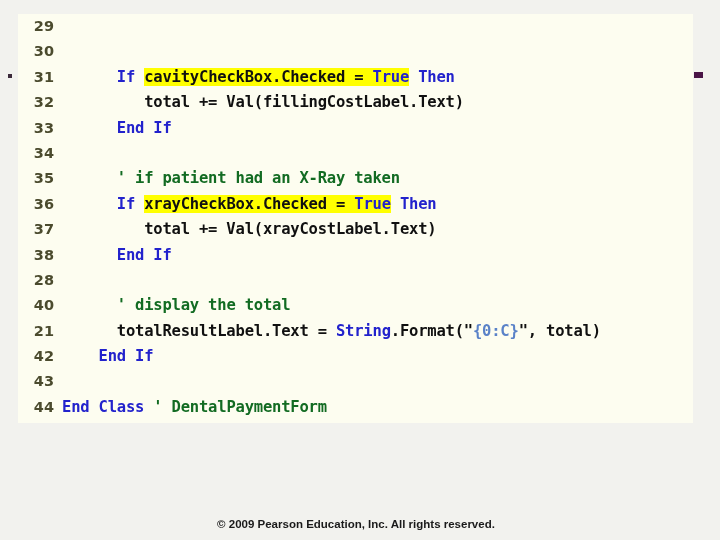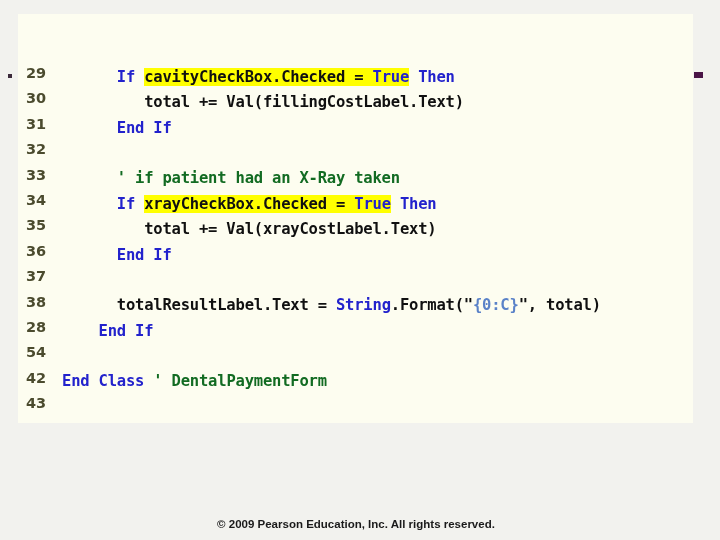--- a/index.html
+++ b/index.html
@@ -46,27 +46,26 @@
     font-size: 15.5px;
     font-weight: bold;
     letter-spacing: -0.2px;
   }
 
   .lineno {
     position: absolute;
     left: 0;
     top: 0;
     width: 36px;
-    text-align: center;
+    text-align: right;
     color: #4b4b2e;
     font-family: "DejaVu Sans", "Liberation Sans", sans-serif;
     font-size: 14.5px;
     font-weight: bold;
     letter-spacing: 0;
-    margin-top: 47px;
   }
 
   .code-text {
     position: absolute;
     left: 44px;
     top: 0;
     white-space: pre;
   }
 
   
@@ -165,23 +164,27 @@
     <div class="code-line">
       <span class="lineno">38</span>
       <span class="code-text"><span class="tok-plain">      </span><span class="tok-kw">End If</span></span>
     </div>
 
     <div class="code-line">
       <span class="lineno">28</span>
       <span class="code-text"></span>
     </div>
 
-
-    <div class="code-line">
-      <span class="lineno">54</span>
+    <div class="code-line">
+      <span class="lineno">40</span>
+      <span class="code-text"><span class="tok-plain">      </span><span class="tok-cmt">' display the total</span></span>
+    </div>
+
+    <div class="code-line">
+      <span class="lineno">21</span>
       <span class="code-text"><span class="tok-plain">      totalResultLabel.Text = </span><span class="tok-kw">String</span><span class="tok-plain">.Format(</span><span class="tok-punct">"</span><span class="tok-str">{0:C}</span><span class="tok-punct">"</span><span class="tok-plain">, total)</span></span>
     </div>
 
     <div class="code-line">
       <span class="lineno">42</span>
       <span class="code-text"><span class="tok-plain">    </span><span class="tok-kw">End If</span></span>
     </div>
 
     <div class="code-line">
       <span class="lineno">43</span>

